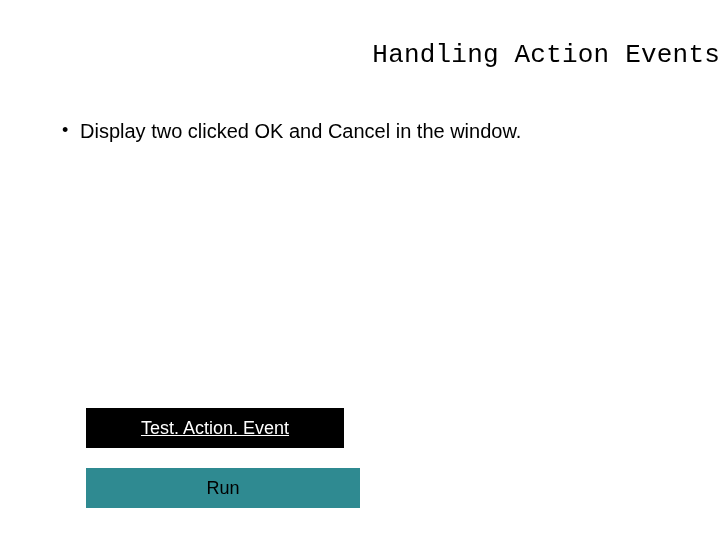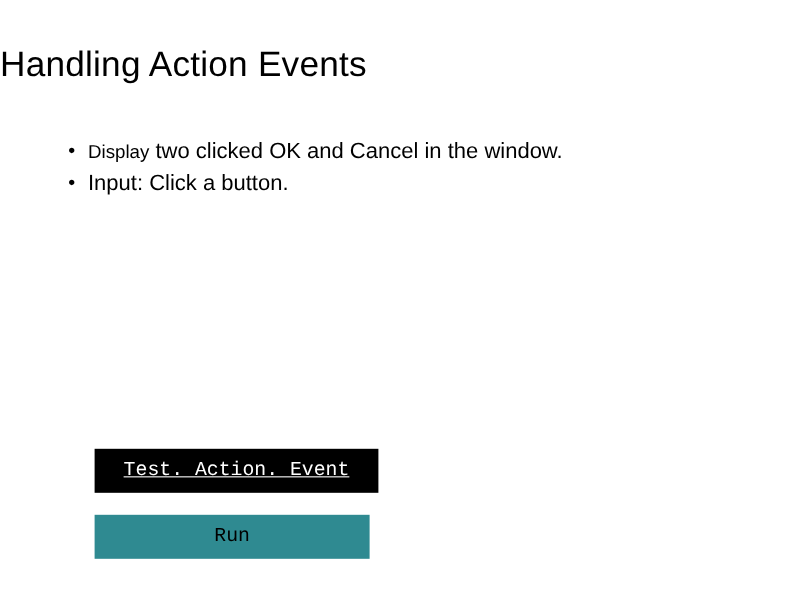--- a/index.html
+++ b/index.html
@@ -18,27 +18,27 @@
     }
 
     .slide {
       width: 100%;
       height: 100%;
       position: relative;
       padding: 0;
     }
 
     .title {
-      font-size: 32px;
+      font-size: 26px;
       font-weight: normal;
-      text-align: left;
+      text-align: right;
       color: #000000;
       margin-top: 40px;
       margin-bottom: 48px;
-      font-family: Liberation Sans, sans-serif;
+      font-family: Liberation Mono, monospace;
       letter-spacing: 0.2px;
     }
 
     .bullets {
       margin-left: 56px;
       margin-right: 56px;
     }
 
     .bullets ul {
       list-style: none;
@@ -58,67 +58,64 @@
     .bullets li::before {
       content: "•";
       position: absolute;
       left: 6px;
       top: 0;
       font-size: 18px;
       color: #000000;
     }
 
     .bullet-prefix {
-      font-size: 17px;
+      font-size: 20px;
     }
 
     .button-area {
       position: absolute;
       left: 86px;
       top: 368px;
     }
 
     .btn {
       height: 40px;
       display: flex;
       align-items: center;
       justify-content: center;
       font-size: 18px;
-      font-family: Liberation Mono, monospace;
+      font-family: Liberation Sans, sans-serif;
       margin-bottom: 20px;
       position: relative;
     }
 
     .btn-black {
       background: #000000;
       color: #ffffff;
       width: 258px;
       text-decoration: underline;
     }
 
     .btn-teal {
       background: #2f8a91;
       color: #000000;
-      width: 250px;
+      width: 274px;
     }
   </style>
 </head>
 <body>
 
 <div class="slide">
 
   <h1 class="title">Handling Action Events</h1>
 
   <div class="bullets">
     <ul>
       <li>
         <span class="bullet-prefix">Display</span><span> two clicked OK and Cancel in the window.</span>
-      </li>
-      <li>
-        <span>Input: Click a button.</span>
       </li>
     </ul>
   </div>
 
   <div class="button-area">
     <div class="btn btn-black">
       <span>Test. Action. Event</span>
     </div>
     <div class="btn btn-teal">
       <span>Run</span>

